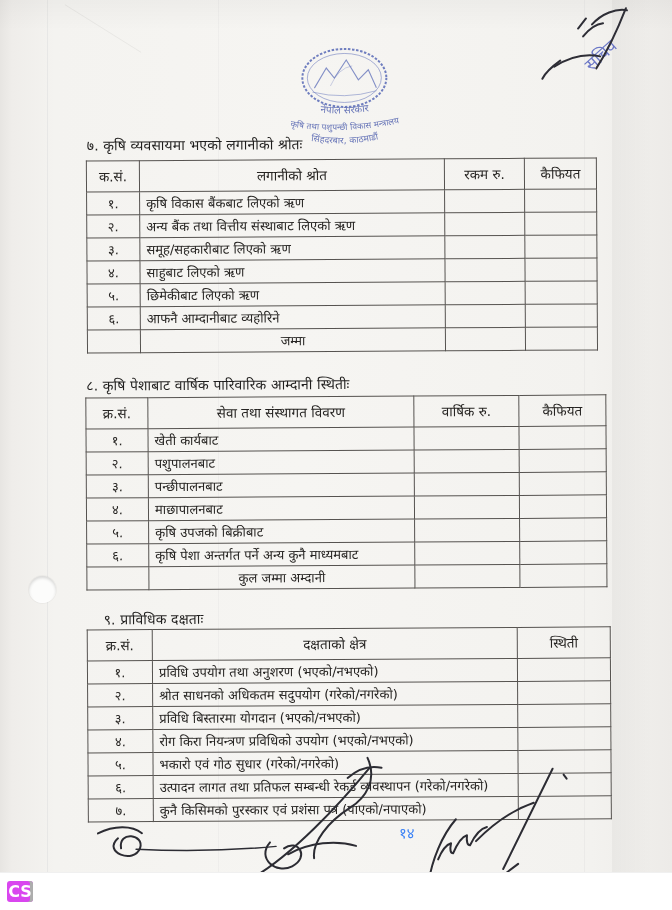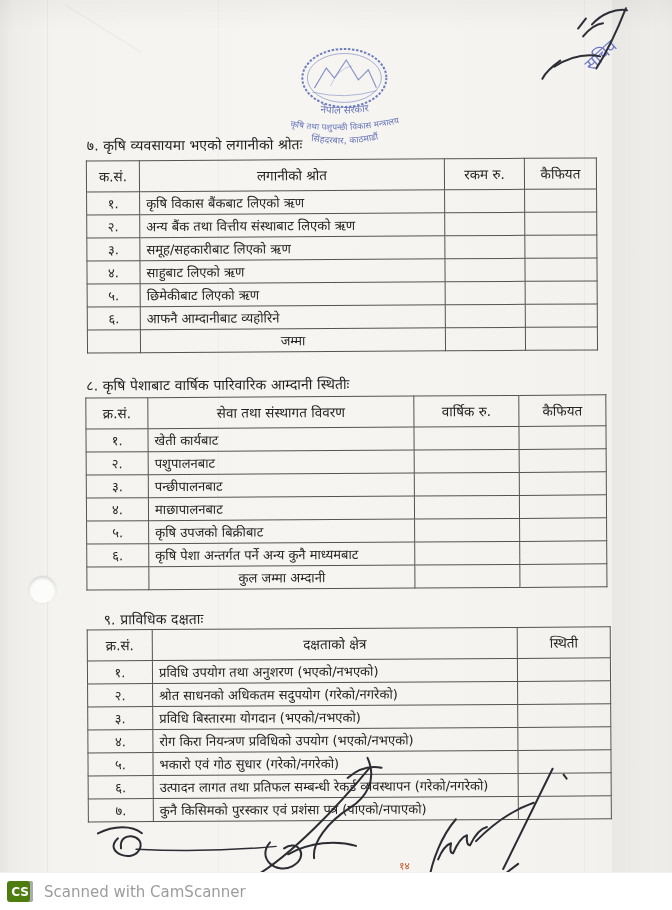--- a/index.html
+++ b/index.html
@@ -35,30 +35,30 @@
   }
   table.t th, table.t td {
     border:1px solid #565350; color:#262422; font-weight:normal;
     padding:1px 6px; overflow:hidden; white-space:nowrap;
   }
   table.t th { text-align:center; height:31px; font-size:13.5px; }
   table.t td { height:23px; font-size:13px; }
   td.c, th.c { text-align:center; }
   
   svg.abs { position:absolute; }
-  .pageno { position:absolute; left:396px; top:859px; font-size:10px; color:#c2410c; }
+  .pageno { position:absolute; left:396px; top:823px; font-size:15px; color:#3b82f6; }
   
   .csbar {
     position:absolute; left:0; top:872px; width:672px; height:38px;
     background:#ffffff; display:flex; align-items:center;
     border-top:1px solid #f0f0f0;
   }
   .cs-badge {
     margin-left:7px; width:26px; height:21px; border-radius:3px;
-    background:#4d7c0f; color:#ffffff; font-size:12px; font-weight:bold;
+    background:#d946ef; color:#ffffff; font-size:16px; font-weight:bold;
     display:flex; align-items:center; justify-content:center;
     box-shadow: inset -3px 0 0 #adadad;
   }
   .cs-text { margin-left:11px; color:#9c9c9c; font-size:15px; }
 </style>
 </head>
 <body>
 
 <div class="paper"></div>
 <div class="streak" style="left:47px"></div>
@@ -294,14 +294,13 @@
         <path d="M428,100 C448,80 468,68 486,62"></path>
         <path d="M458,132 l12,-9"></path>
         <path d="M516,34 l3,4"></path>
       </g>
     </g>
   </svg>
 </div>
 
 <div class="csbar">
   <div class="cs-badge">CS</div>
-  <div class="cs-text">Scanned with CamScanner</div>
 </div>
 
 </body></html>

